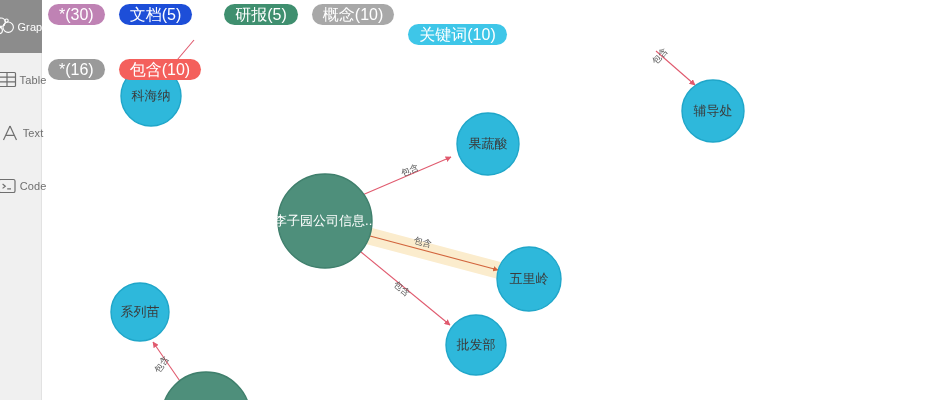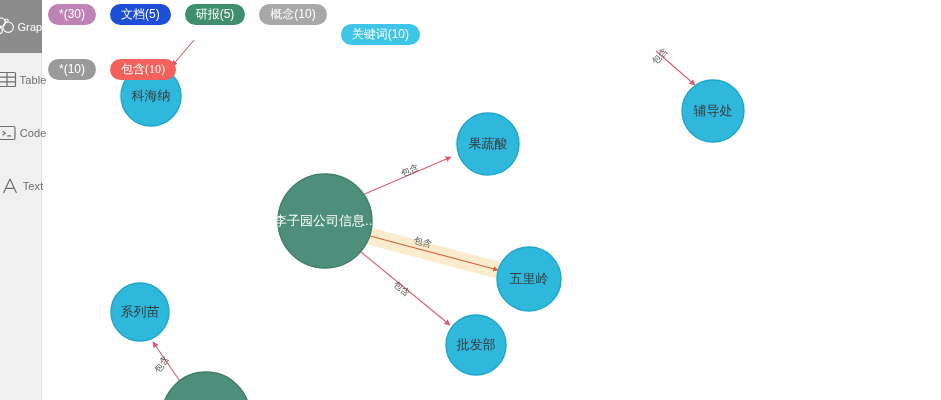--- a/index.html
+++ b/index.html
@@ -86,21 +86,21 @@
     flex-wrap: wrap;
     align-content: flex-start;
     gap: 7px 14px;
   }
   .chip {
     display: inline-flex;
     align-items: center;
     height: 21px;
     padding: 0 11px;
     border-radius: 11px;
-    font-size: 12px;
+    font-size: 16px;
     line-height: 21px;
     color: #ffffff;
     white-space: nowrap;
     cursor: pointer;
     user-select: none;
     box-sizing: border-box;
   }
 
   
   .nodelabel {
@@ -145,34 +145,34 @@
           <rect x="2.5" y="2.5" width="17" height="14" rx="1"></rect>
           <path d="M2.5 7.2 H19.5 M2.5 11.9 H19.5 M11 2.5 V16.5"></path>
         </svg>
       </span>
       <span class="side-label">Table</span>
     </div>
 
     <div class="side-item">
       <span class="ico">
         <svg width="22" height="20" viewBox="0 0 22 20" fill="none" stroke="currentColor" stroke-width="1.2">
+          <path d="M11 3 L4.5 17 M11 3 L17.5 17 M7.2 12.3 H14.8"></path>
+        </svg>
+      </span>
+      <span class="side-label">Text</span>
+    </div>
+
+    <div class="side-item">
+      <span class="ico">
+        <svg width="22" height="20" viewBox="0 0 22 20" fill="none" stroke="currentColor" stroke-width="1.2">
           <rect x="3" y="3.5" width="16" height="13" rx="1.6"></rect>
           <path d="M6.6 8 L9.3 10.2 L6.6 12.4 M11.2 12.8 H15"></path>
         </svg>
       </span>
       <span class="side-label">Code</span>
-    </div>
-
-    <div class="side-item">
-      <span class="ico">
-        <svg width="22" height="20" viewBox="0 0 22 20" fill="none" stroke="currentColor" stroke-width="1.2">
-          <path d="M11 3 L4.5 17 M11 3 L17.5 17 M7.2 12.3 H14.8"></path>
-        </svg>
-      </span>
-      <span class="side-label">Text</span>
     </div>
   </div>
 
   <div id="canvas">
     <svg id="graph-svg" viewBox="0 0 899 400">
       <defs>
         <marker id="arrow-pink" viewBox="0 0 10 10" refX="9" refY="5" markerWidth="5.5" markerHeight="5.5" orient="auto-start-reverse">
           <path d="M 0 0 L 10 5 L 0 10 z" fill="#e05a6e"></path>
         </marker>
         <marker id="arrow-orange" viewBox="0 0 10 10" refX="9" refY="5" markerWidth="5" markerHeight="5" orient="auto-start-reverse">
@@ -253,21 +253,21 @@
           <circle cx="283" cy="221" r="47" fill="#4e8f7b" stroke="#3f7f6c" stroke-width="1.4"></circle>
           <text class="nodelabel-lt" x="283" y="225" text-anchor="middle">李子园公司信息...</text>
         </g>
       </g>
     </svg>
   </div>
 
   <div id="tagbar">
     <span class="chip" style="background: rgb(191, 130, 180);">*(30)</span>
     <span class="chip" style="background: #1d4ed8;">文档(5)</span>
-    <span class="chip" style="background: rgb(63, 143, 111);">研报(5)</span>
+    <span class="chip" style="background: rgb(63, 143, 111); margin-left: 18px;">研报(5)</span>
     <span class="chip" style="background: rgb(168, 168, 168); text-align: right;">概念(10)</span>
     <span class="chip" style="background: rgb(62, 198, 232); margin-top: 20px;">关键词(10)</span>
     <div style="flex-basis: 100%; height: 0px;"></div>
-      <span class="chip chip-break" style="background: rgb(154, 154, 154);">*(10)</span>
-    <span class="chip" style="background: rgb(244, 96, 92); font-family: Liberation Serif, serif;">包含(10)</span>
+      <span class="chip chip-break" style="background: rgb(154, 154, 154);">*(16)</span>
+    <span class="chip" style="background: rgb(244, 96, 92);">包含(10)</span>
   </div>
 
 </div>
 
 </body></html>

